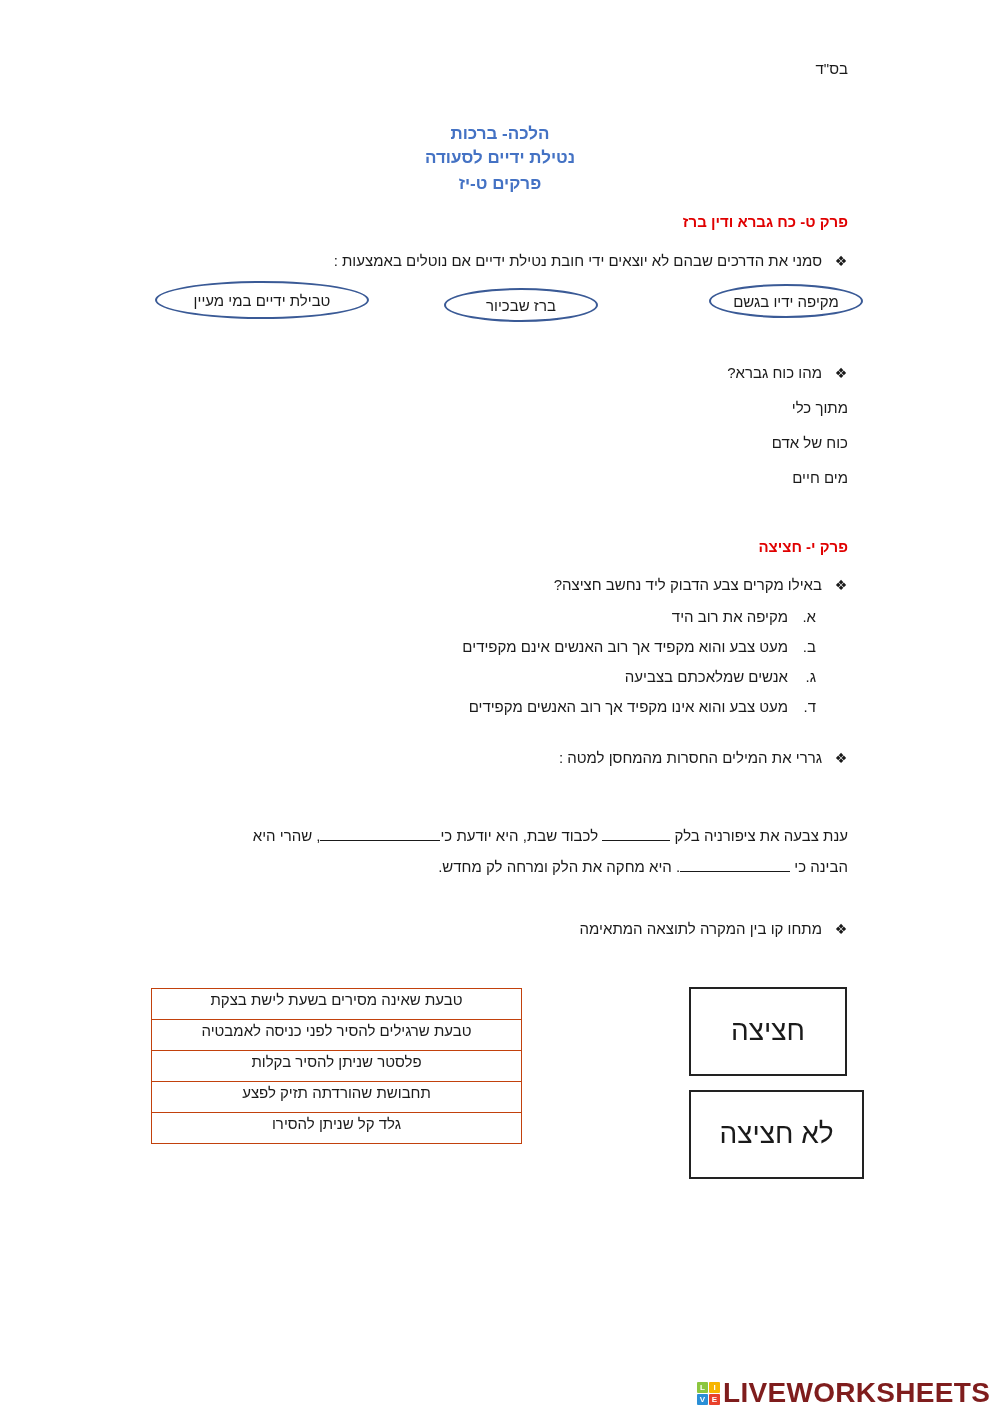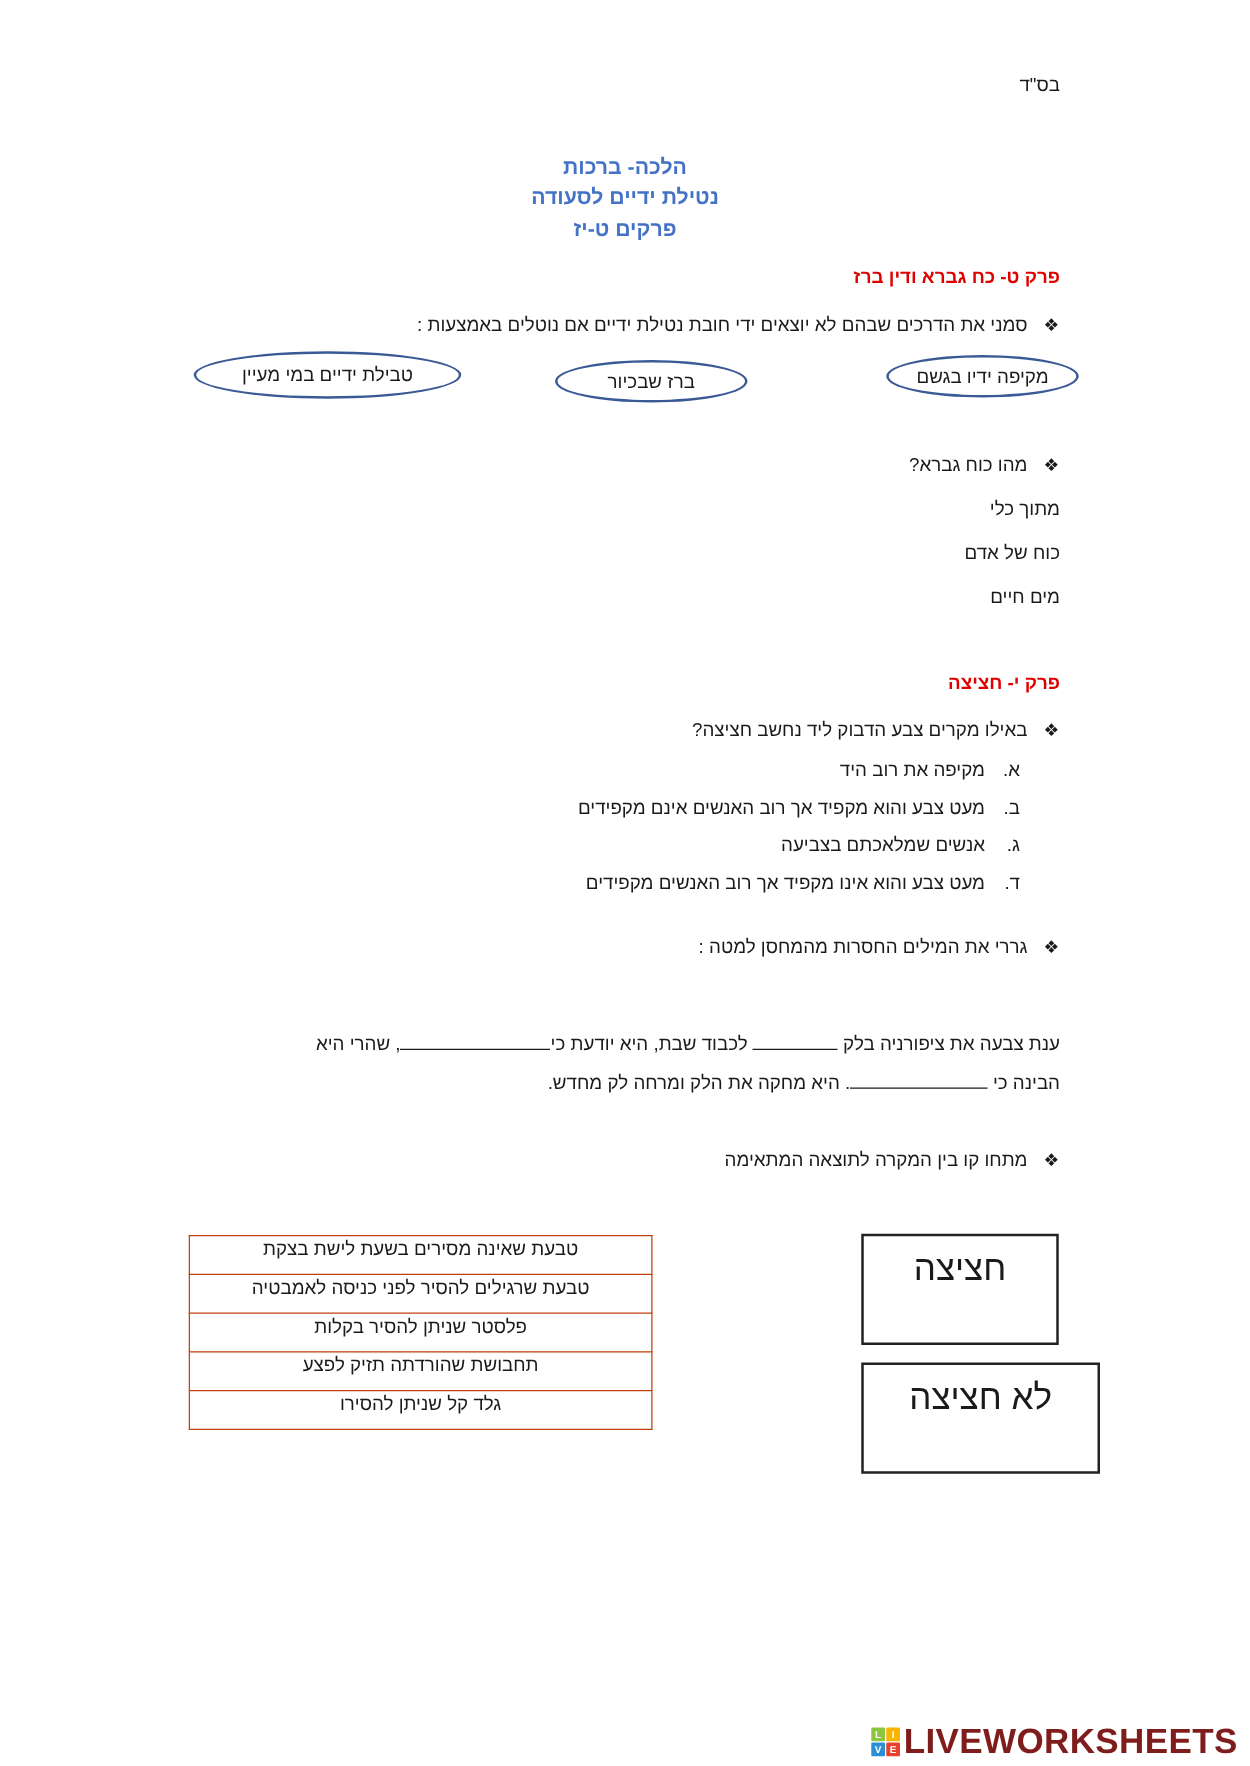--- a/index.html
+++ b/index.html
@@ -16,21 +16,21 @@
   .oval { position:absolute; border:2px solid #3a5a96; border-radius:50%; display:flex;
           align-items:center; justify-content:center; font-size:15px; direction:rtl; cursor:pointer; background:transparent; }
   .opt { font-size:15px; direction:rtl; }
   .list { font-size:15px; direction:rtl; }
   .list .row { display:flex; gap:14px; height:30px; align-items:center; }
   .list .letter { width:14px; text-align:right; }
   .para { font-size:15px; line-height:31px; direction:rtl; text-align:justify; }
   .blank { display:inline-block; border-bottom:1px solid #1a1a1a; height:14px; vertical-align:baseline; cursor:pointer; }
   table.cases { position:absolute; left:151px; top:988px; width:371px; border-collapse:collapse; }
   table.cases td { border:1px solid #c2410c; height:30px; text-align:center; font-size:15px; direction:rtl; padding:0 4px; vertical-align:top; line-height:22px; cursor:pointer; }
-  .box { position:absolute; border:2px solid #222; display:flex; justify-content:center; font-size:28px; direction:rtl; padding-top:10px; box-sizing:border-box; cursor:pointer; }
+  .box { position:absolute; border:2px solid #222; display:flex; justify-content:center; font-size:28px; direction:rtl; padding-top:26px; box-sizing:border-box; cursor:pointer; }
   .logo { position:absolute; left:697px; top:1377px; display:flex; align-items:center; gap:3px; }
   .logo-grid { display:grid; grid-template-columns:11px 11px; grid-template-rows:11px 11px; gap:1px; }
   .logo-grid span { font-size:8px; font-weight:bold; color:#fff; display:flex; align-items:center; justify-content:center; border-radius:1px; }
   .logo-text { font-size:28px; font-weight:bold; color:#7f1d1d; letter-spacing:0.3px; font-family:"Liberation Sans", sans-serif; }
 </style>
 </head>
 <body>
 
 <div class="abs bsd rtl">בס"ד</div>
 
@@ -124,21 +124,21 @@
       </tr>
   <tr>
         <td>גלד קל שניתן להסירו</td>
       </tr>
 </tbody>
   </table>
 
 <div class="box" style="left:689px; top:987px; width:158px; height:89px;">
     <span>חציצה</span>
   </div>
-<div class="box" style="left:689px; top:1090px; width:191px; height:89px;">
+<div class="box" style="left:689px; top:1090px; width:175px; height:89px;">
     <span>לא חציצה</span>
   </div>
 
 <div class="logo">
   <div class="logo-grid">
     <span style="background:#8cc63f">L</span>
     <span style="background:#f7b500">I</span>
     <span style="background:#2b8fd6">V</span>
     <span style="background:#e8412c">E</span>
   </div>

